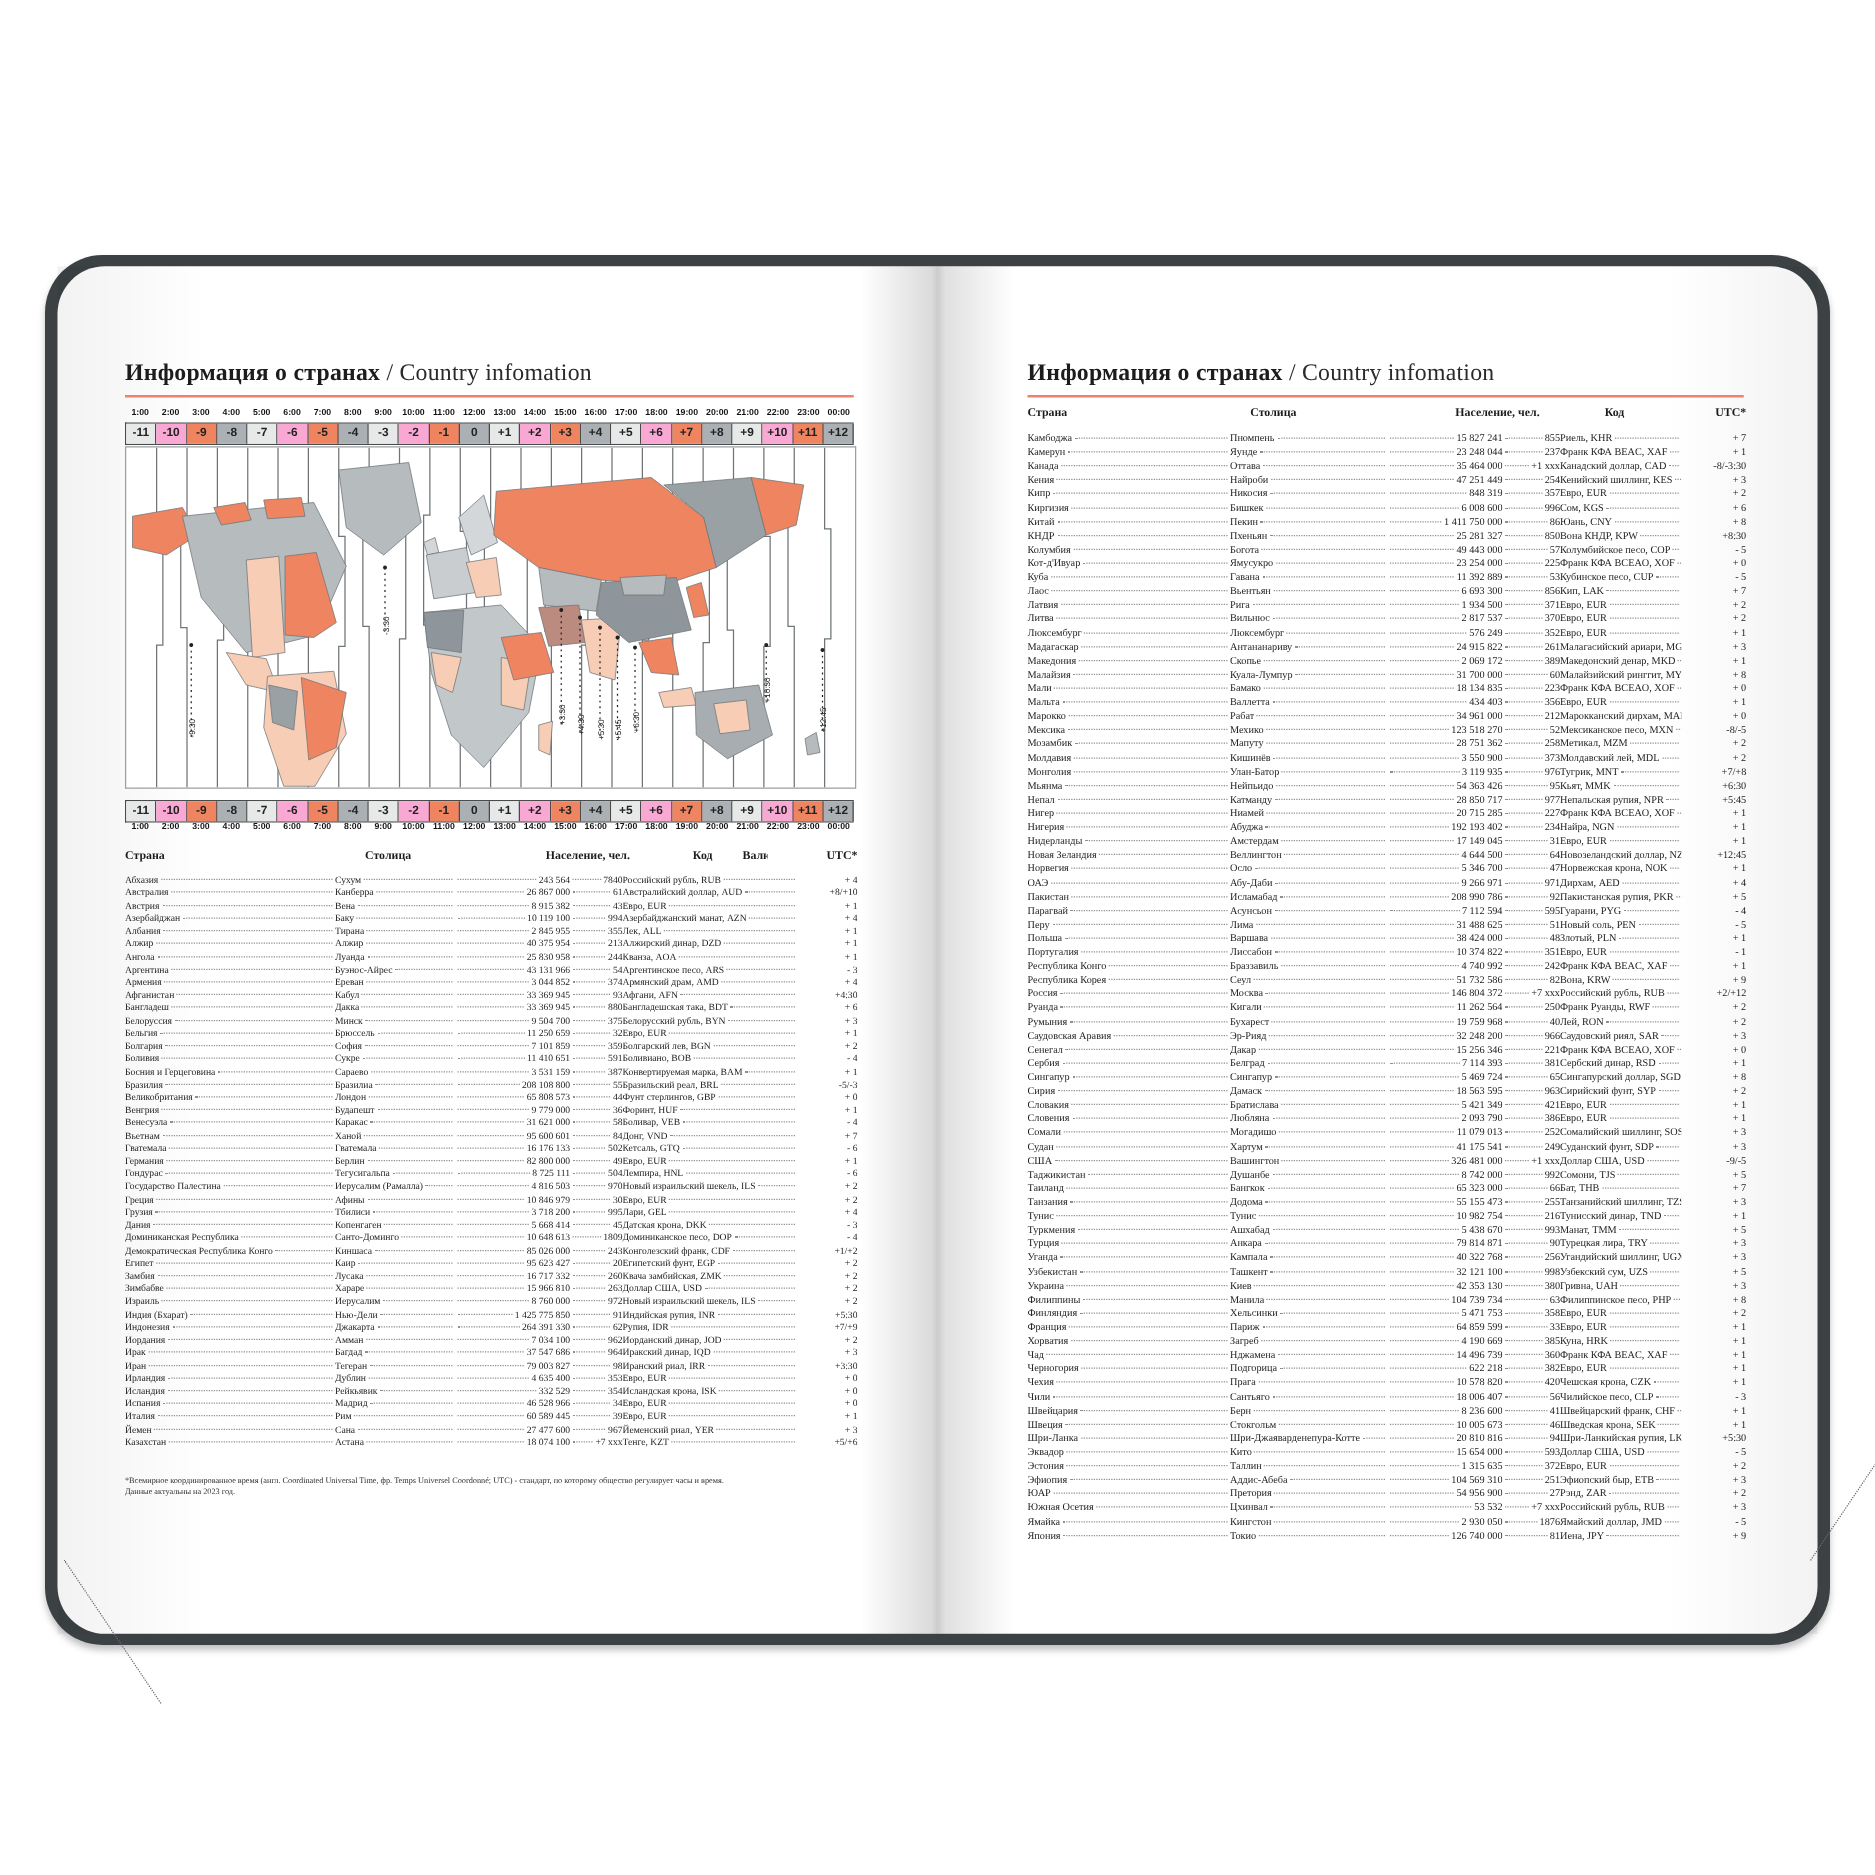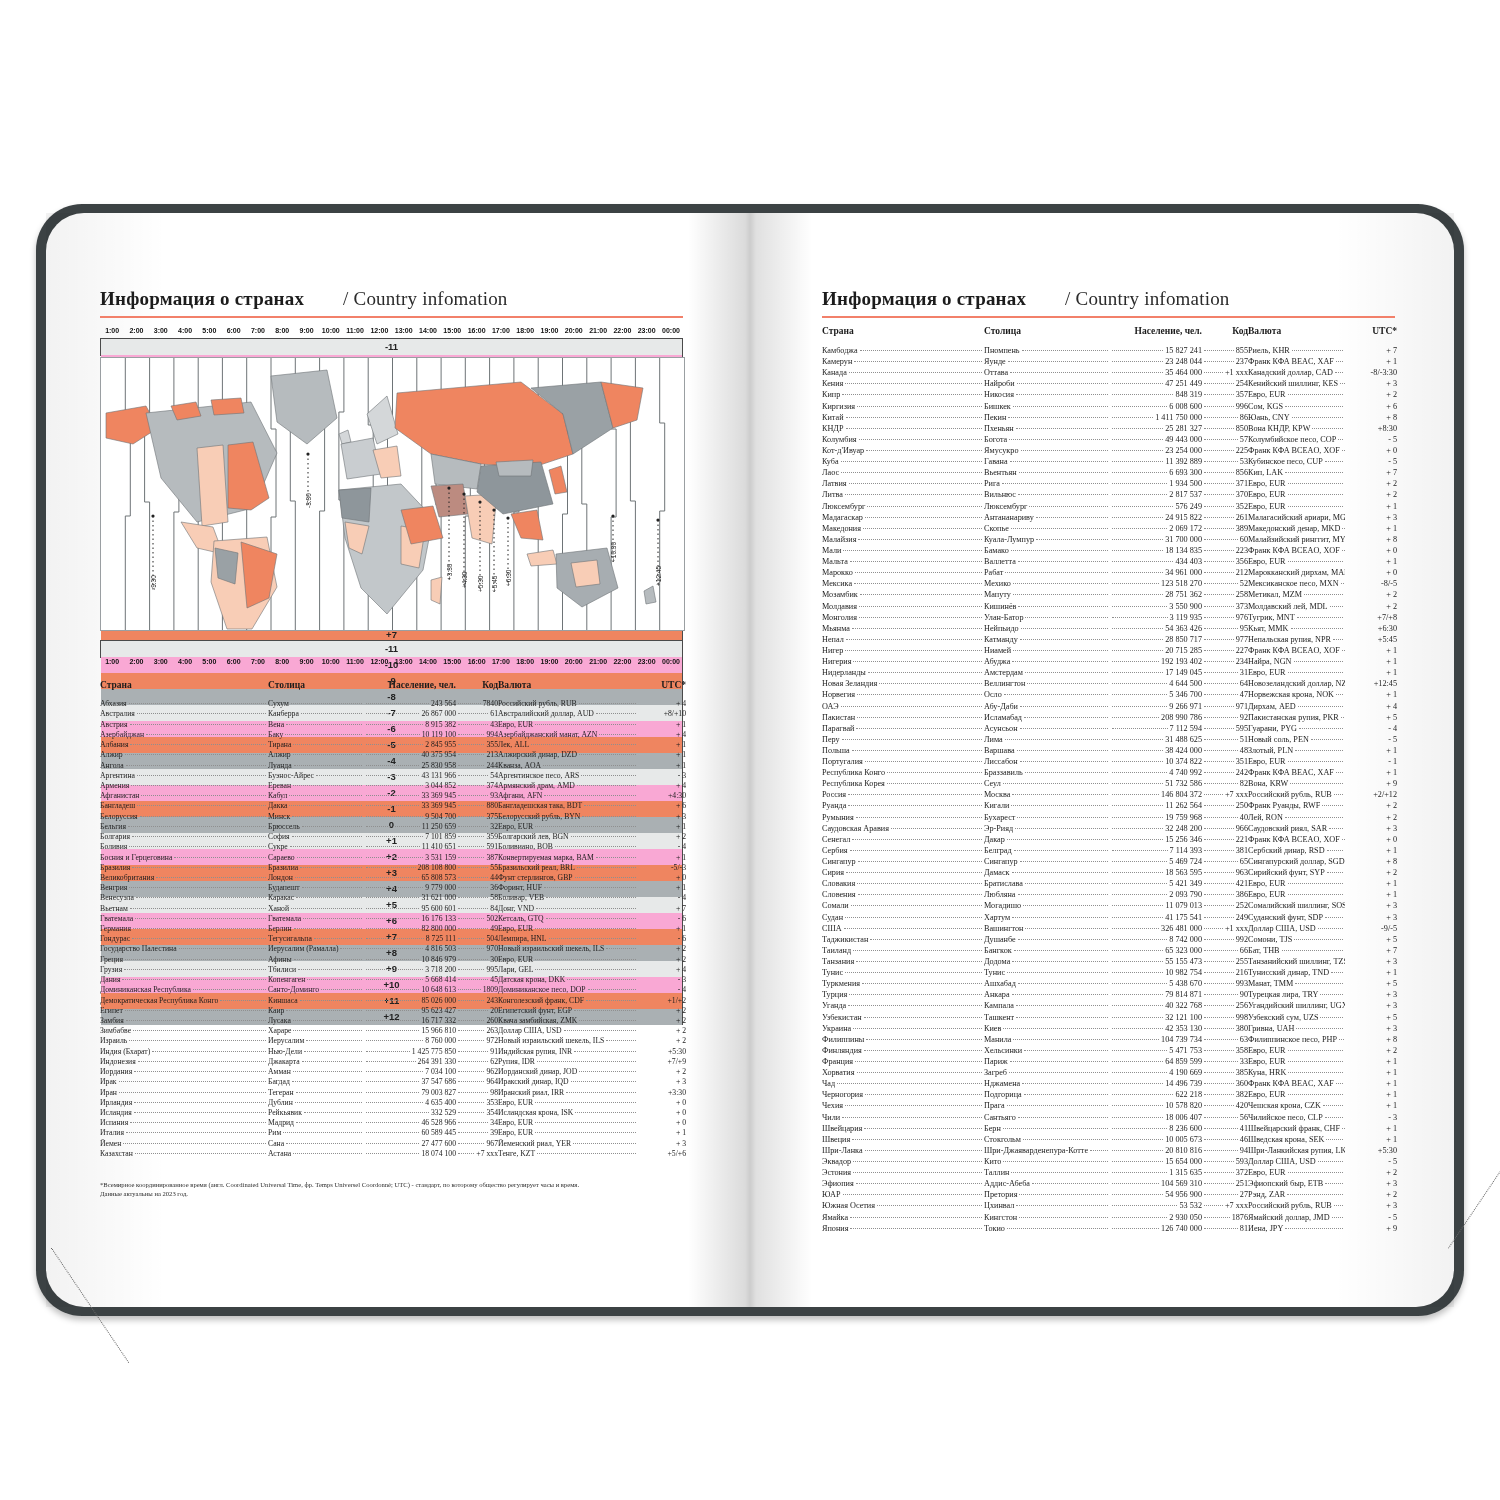--- a/index.html
+++ b/index.html
@@ -7,43 +7,43 @@
   
   .cover{position:absolute;left:36px;top:204px;width:1428px;height:1112px;background:#3c4244;border-radius:46px;box-shadow:0 4px 6px rgba(0,0,0,.25);}
   .pages{position:absolute;left:46px;top:213px;width:1408px;height:1094px;background:#ffffff;border-radius:38px;overflow:hidden;}
   .gutter{position:absolute;left:688px;top:213px;width:124px;height:1094px;background:linear-gradient(90deg,rgba(0,0,0,0) 0%,rgba(0,0,0,.14) 46%,rgba(0,0,0,.20) 50%,rgba(0,0,0,.12) 55%,rgba(0,0,0,0) 100%);pointer-events:none;}
   .page-shade{position:absolute;top:213px;height:1094px;width:120px;pointer-events:none;}
   .shade-l{left:46px;background:linear-gradient(90deg,rgba(0,0,0,.05),rgba(0,0,0,0));}
   .shade-r{left:1334px;background:linear-gradient(270deg,rgba(0,0,0,.05),rgba(0,0,0,0));}
 
   .title{position:absolute;width:583px;font-size:19px;letter-spacing:.2px;white-space:nowrap;}
   .title b{font-weight:bold;}
-  .title .en{font-weight:normal;color:#2a2a2a;margin-left:34px;}
+  .title .en{font-weight:normal;color:#2a2a2a;}
   .rule{position:absolute;width:583px;height:0;border-top:2px solid #f2806a;}
 
   
   .scale{position:absolute;width:583px;font-family:"Liberation Sans",sans-serif;}
   .times{display:flex;height:11px;}
   .times span{flex:1;font-size:7px;font-weight:bold;text-align:center;color:#111;white-space:nowrap;}
-  .offsets{display:flex;height:16px;border:1px solid #4a4a4a;border-right-width:0;flex-direction:column;}
+  .offsets{display:flex;height:16px;border:1px solid #4a4a4a;border-right-width:0;}
   .offsets span{flex:1;font-size:9.5px;font-weight:bold;text-align:center;line-height:16px;border-right:1px solid #4a4a4a;color:#222;}
   .c0{background:#e7e9e9;}
   .c1{background:#f9a8d4;}
   .c2{background:#ef8560;}
   .c3{background:#aab0b3;}
 
   .map{position:absolute;background:#fff;border:1px solid #9a9fa2;}
   .map svg{display:block;}
   .zline{fill:none;stroke:#6e7477;stroke-width:1;}
   .map text{font-family:"Liberation Sans",sans-serif;font-size:6.5px;fill:#222;}
   .dotl{stroke:#222;stroke-width:1;stroke-dasharray:1.5 3;fill:none;}
 
   
   .thead,.trow{display:flex;align-items:baseline;}
-  .thead{font-weight:bold;}
+  .thead{font-weight:bold;gap:24px;}
   .cell{display:flex;align-items:baseline;overflow:hidden;}
   .cell .t{white-space:nowrap;}
   .ld{flex:1;min-width:5px;border-bottom:1px dotted #8f8f8f;transform:translateY(-2px);margin:0 2px;}
   .pop,.code{justify-content:flex-end;}
   .utc{justify-content:flex-end;}
   .tbl{position:absolute;}
   
   .tbl-left{width:586px;font-size:7.7px;}
   .tbl-left .trow{height:10.22px;align-items:flex-end;}
   .tbl-left .thead{font-size:9.5px;height:18px;}

